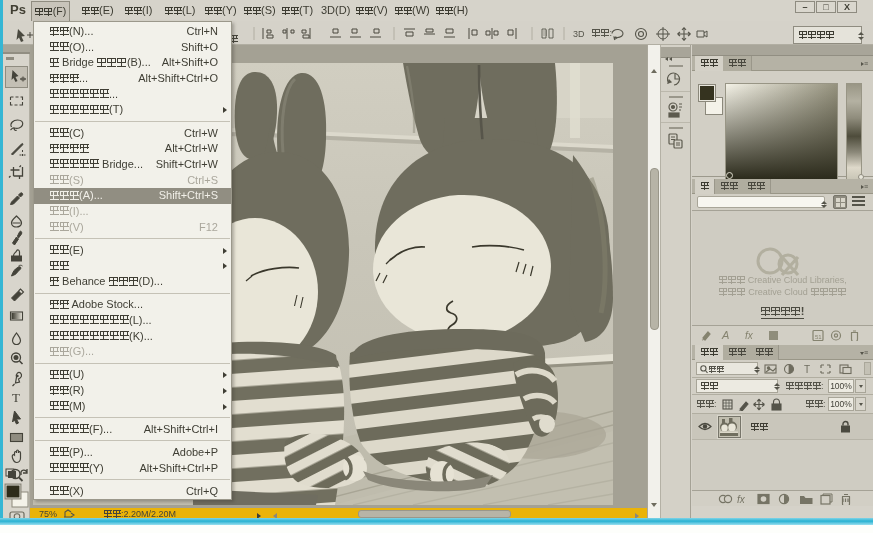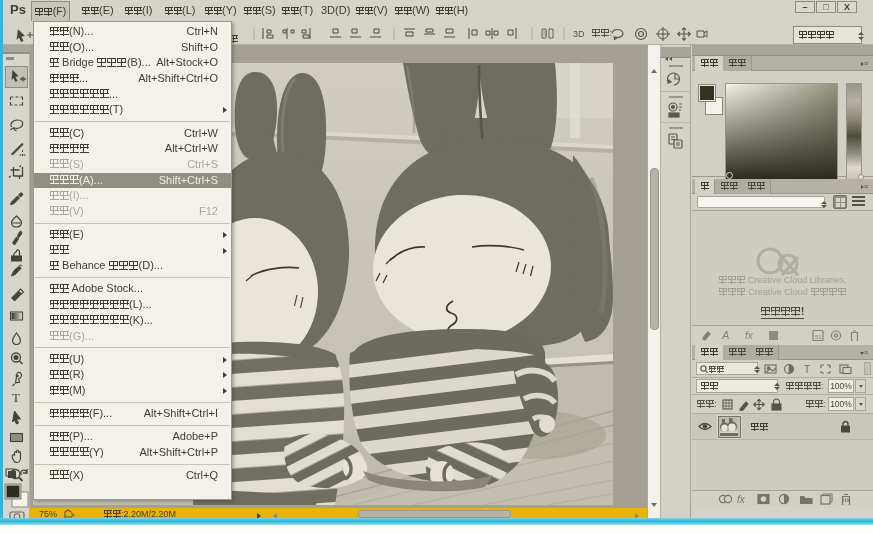--- a/index.html
+++ b/index.html
@@ -529,27 +529,28 @@
         <path d="M105,2.5 v-1.5 h9 v8 h-2" stroke-width="1"></path>
    <path d="M124,3.5 h8 m-7.5,0 v7 a1,1 0 0 0 7,0 v-7 m-5.5,-2 h4 m-5,4 v3.5 m2.5,-3.5 v3.5 m2.5,-3.5 v3.5"></path>
   </svg>
  </div>
 </div>
 <div id="mfile"><i class="cj c8"></i><i class="cj c8"></i>(F)</div>
 <div id="menu">
 <div style="height:2px"></div>
 <div class="row"><i class="cj"></i><i class="cj"></i>(N)...<span class="sc">Ctrl+N</span></div>
 <div class="row"><i class="cj"></i><i class="cj"></i>(O)...<span class="sc">Shift+O</span></div>
-<div class="row"><i class="cj"></i> Bridge <i class="cj"></i><i class="cj"></i><i class="cj"></i>(B)...<span class="sc">Alt+Stock+O</span></div>
+<div class="row"><i class="cj"></i> Bridge <i class="cj"></i><i class="cj"></i><i class="cj"></i>(B)...<span class="sc">Alt+Shift+O</span></div>
 <div class="row"><i class="cj"></i><i class="cj"></i><i class="cj"></i>...<span class="sc">Alt+Shift+Ctrl+O</span></div>
 <div class="row"><i class="cj"></i><i class="cj"></i><i class="cj"></i><i class="cj"></i><i class="cj"></i><i class="cj"></i>...</div>
 <div class="row"><i class="cj"></i><i class="cj"></i><i class="cj"></i><i class="cj"></i><i class="cj"></i><i class="cj"></i>(T)<span class="ar"><span class="tR" style="border-left-color:#3f3e34"></span></span></div>
 <div class="sep"></div>
 <div class="row"><i class="cj"></i><i class="cj"></i>(C)<span class="sc">Ctrl+W</span></div>
 <div class="row"><i class="cj"></i><i class="cj"></i><i class="cj"></i><i class="cj"></i><span class="sc">Alt+Ctrl+W</span></div>
+<div class="row"><i class="cj"></i><i class="cj"></i><i class="cj"></i><i class="cj"></i><i class="cj"></i> Bridge...<span class="sc">Shift+Ctrl+W</span></div>
 <div class="row dis"><i class="cj"></i><i class="cj"></i>(S)<span class="sc">Ctrl+S</span></div>
 <div class="row hi"><i class="cj"></i><i class="cj"></i><i class="cj"></i>(A)...<span class="sc">Shift+Ctrl+S</span></div>
 <div class="row dis"><i class="cj"></i><i class="cj"></i>(I)...</div>
 <div class="row dis"><i class="cj"></i><i class="cj"></i>(V)<span class="sc">F12</span></div>
 <div class="sep"></div>
 <div class="row"><i class="cj"></i><i class="cj"></i>(E)<span class="ar"><span class="tR" style="border-left-color:#3f3e34"></span></span></div>
 <div class="row"><i class="cj"></i><i class="cj"></i><span class="ar"><span class="tR" style="border-left-color:#3f3e34"></span></span></div>
 <div class="row"><i class="cj"></i> Behance <i class="cj"></i><i class="cj"></i><i class="cj"></i>(D)...</div>
 <div class="sep"></div>
 <div class="row"><i class="cj"></i><i class="cj"></i> Adobe Stock...</div>

